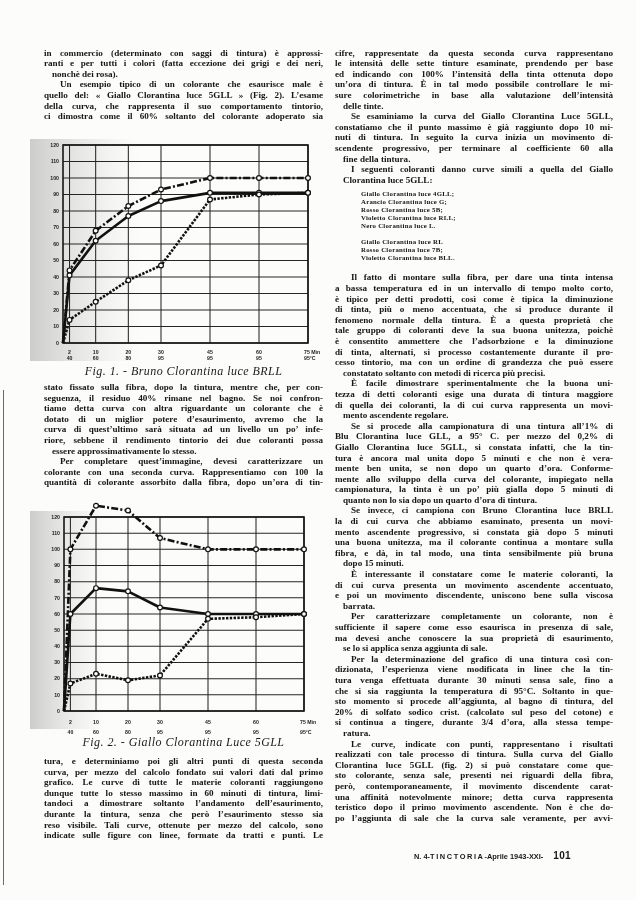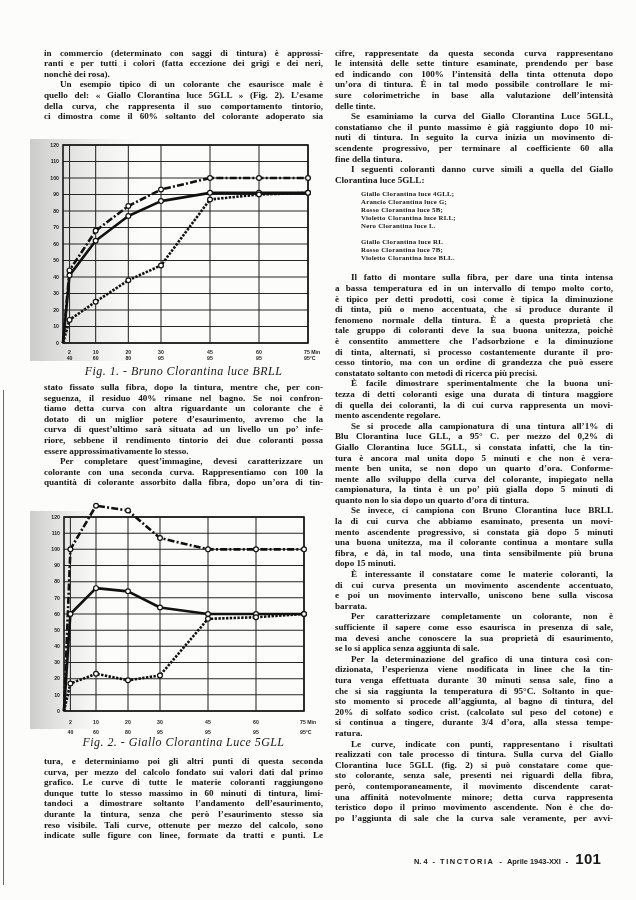--- a/index.html
+++ b/index.html
@@ -13,21 +13,21 @@
   .text-block {
     position: absolute;
     font-family: "Liberation Serif", "DejaVu Serif", serif;
     font-weight: bold; font-size: 9.1px; line-height: 10.6px; color: #161616;
   }
   .line {
     white-space: nowrap; height: 10.6px;
     text-align: justify; text-align-last: justify;
   }
   .line.indent { padding-left: 16px; }
-  .line.last { text-align-last: left; }
+  .line.last { text-align-last: left; margin-left: 8px; }
 
   .dye-list {
     margin: 5px 0 8px 26px;
     font-size: 6.8px; line-height: 8px; letter-spacing: 0.25px;
   }
   .dye-list.list-1 { margin: 3px 0 10px 26px; }
   .dye-list-item { white-space: nowrap; height: 8px; }
 
   #left-top    { left: 44px;  top: 47.7px; width: 279px; }
   #left-middle { left: 44px;  top: 382px;  width: 279px; }
@@ -54,26 +54,26 @@
     font-family: "Liberation Sans", "DejaVu Sans", sans-serif;
     font-weight: bold; font-size: 5.2px; fill: #222;
   }
   svg .series { fill: none; stroke: #111; stroke-width: 2.6; stroke-linejoin: round; stroke-linecap: butt; }
   svg .series.dash-dot { stroke-dasharray: 7 2.2 2 2.2; }
   svg .series.dotted { stroke-dasharray: 2.4 1.4; }
   svg .marker { fill: #fff; stroke: #111; stroke-width: 1.2; }
 
   .footer {
     position: absolute; left: 414px; top: 850px; height: 16px;
-    display: flex; align-items: baseline; gap: 5px;
+    display: flex; align-items: baseline; 
     font-family: "Liberation Sans", "DejaVu Sans", sans-serif; font-weight: bold;
     font-size: 7.4px; color: #181818;
   }
   .footer .journal { letter-spacing: 1.6px; }
-  .footer .page-number { font-size: 15px; letter-spacing: 0.3px; margin-left: 2px; }
+  .footer .page-number { font-size: 10px; letter-spacing: 0.3px; margin-left: 10px; }
 </style>
 </head>
 <body>
 
 <div id="page">
   <div class="edge-line"></div>
 
   <div id="left-top" class="text-block">
       <div class="para">
         <div class="line">in commercio (determinato con saggi di tintura) è approssi-</div>
@@ -352,21 +352,21 @@
         <div class="line indent">Se invece, ci campiona con Bruno Clorantina luce BRLL</div>
         <div class="line">la di cui curva che abbiamo esaminato, presenta un movi-</div>
         <div class="line">mento ascendente progressivo, si constata già dopo 5 minuti</div>
         <div class="line">una buona unitezza, ma il colorante continua a montare sulla</div>
         <div class="line">fibra, e dà, in tal modo, una tinta sensibilmente più bruna</div>
         <div class="line last">dopo 15 minuti.</div>
       </div>
       <div class="para">
         <div class="line indent">È interessante il constatare come le materie coloranti, la</div>
         <div class="line">di cui curva presenta un movimento ascendente accentuato,</div>
-        <div class="line">e poi un movimento intervallo, uniscono bene sulla viscosa</div>
+        <div class="line">e poi un movimento discendente, uniscono bene sulla viscosa</div>
         <div class="line last">barrata.</div>
       </div>
       <div class="para">
         <div class="line indent">Per caratterizzare completamente un colorante, non è</div>
         <div class="line">sufficiente il sapere come esso esaurisca in presenza di sale,</div>
         <div class="line">ma devesi anche conoscere la sua proprietà di esaurimento,</div>
         <div class="line last">se lo si applica senza aggiunta di sale.</div>
       </div>
       <div class="para">
         <div class="line indent">Per la determinazione del grafico di una tintura così con-</div>

